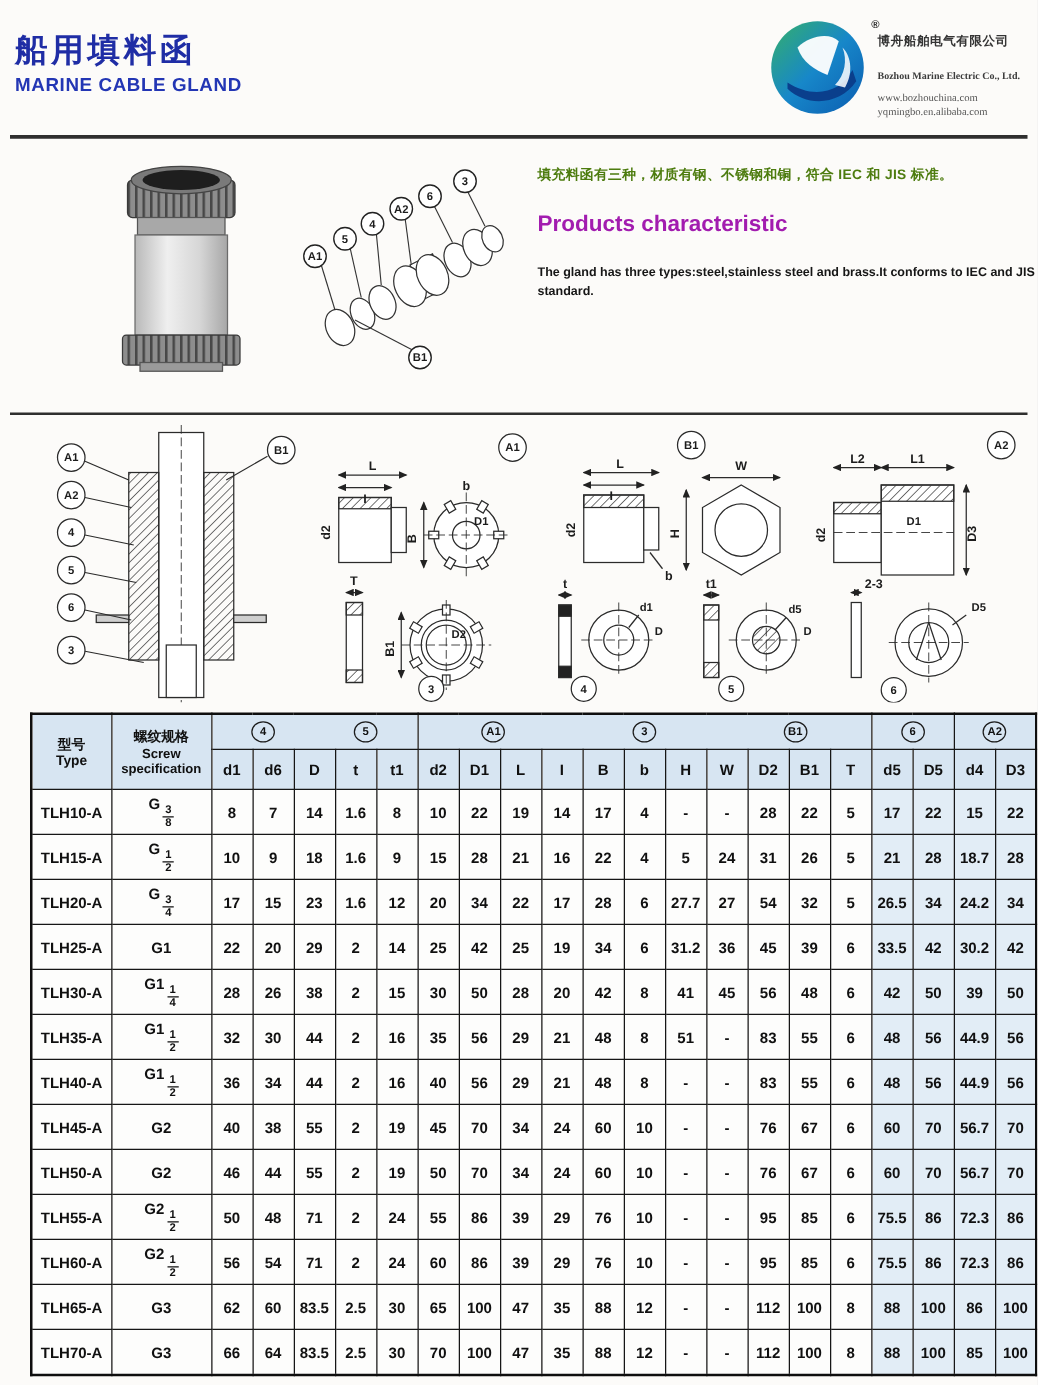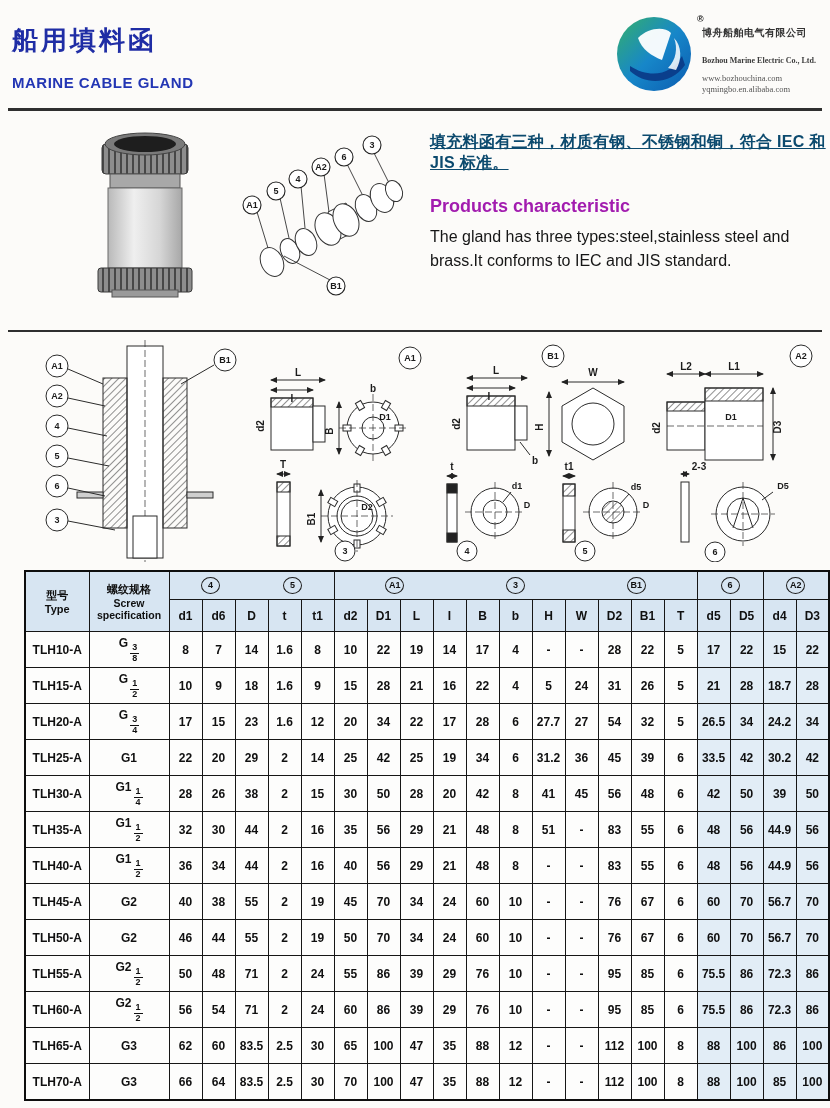--- a/index.html
+++ b/index.html
@@ -2,39 +2,39 @@
 <html><head>
 <meta charset="utf-8">
 <style>
   html,body{margin:0;padding:0;}
   body{background:#e9e9e9;font-family:"Liberation Sans",sans-serif;}
   .page{position:relative;width:830px;height:1108px;background:#fcfbf9;margin:0 auto;overflow:hidden;color:#1c1c1c;}
 
   
   .title-block{position:absolute;left:12px;top:26px;}
   .title-zh{font-size:26px;font-weight:bold;color:#1f2da5;letter-spacing:3px;line-height:1.1;}
-  .title-en{font-size:15px;font-weight:bold;color:#2336b4;letter-spacing:.5px;margin-top:19px;}
+  .title-en{font-size:15px;font-weight:bold;color:#2336b4;letter-spacing:.5px;margin-top:5px;}
   .logo-wrap{position:absolute;left:612px;top:8px;width:95px;height:92px;}
   .brand-text{position:absolute;left:702px;top:26px;width:126px;font-family:Liberation Serif, serif;}
   .brand-zh{font-size:10px;font-weight:bold;color:#343434;letter-spacing:.5px;}
   .brand-en{font-size:8px;font-weight:bold;color:#3c3c3c;margin-top:16px;}
   .brand-url{font-size:8.5px;color:#555;margin-top:1px;}
   .brand-url.first{margin-top:8px;}
   .rule{position:absolute;left:8px;width:814px;background:#2f2f2f;}
   .rule-1{top:108px;height:3px;}
   .rule-2{top:330px;height:2px;}
 
   
   .photo-wrap{position:absolute;left:84px;top:132px;}
   .exploded-wrap{position:absolute;left:232px;top:134px;}
   .features{position:absolute;left:430px;top:121px;width:398px;}
   .feat-title-zh{font-size:16px;font-weight:bold;color:#101010;letter-spacing:2px;}
-  .feat-text-zh{font-size:16px;font-weight:600;color:#0c4a6e;margin-top:11px;letter-spacing:.3px;text-decoration:underline;}
+  .feat-text-zh{font-size:11px;font-weight:600;color:#4d7c0f;margin-top:11px;letter-spacing:.3px;}
   .feat-title-en{font-size:18px;font-weight:bold;color:#a21caf;margin-top:22px;}
-  .feat-text-en{font-size:16px;font-weight:400;color:#161616;margin-top:8px;line-height:1.5;}
+  .feat-text-en{font-size:10px;font-weight:700;color:#161616;margin-top:21px;line-height:1.5;}
 
   
   .drawings-wrap{position:absolute;left:15px;top:340px;width:805px;height:222px;}
   .svgtxt{font-family:"Liberation Sans",sans-serif;font-size:10px;font-weight:bold;fill:#1c1c1c;text-anchor:middle;}
   .ctext{font-size:9px;}
 
   
   .spec-table{position:absolute;left:24px;top:570px;width:804px;border-collapse:collapse;table-layout:fixed;
               font-family:"Liberation Sans",sans-serif;}
   .spec-table th,.spec-table td{border:1px solid #161616;text-align:center;vertical-align:middle;

